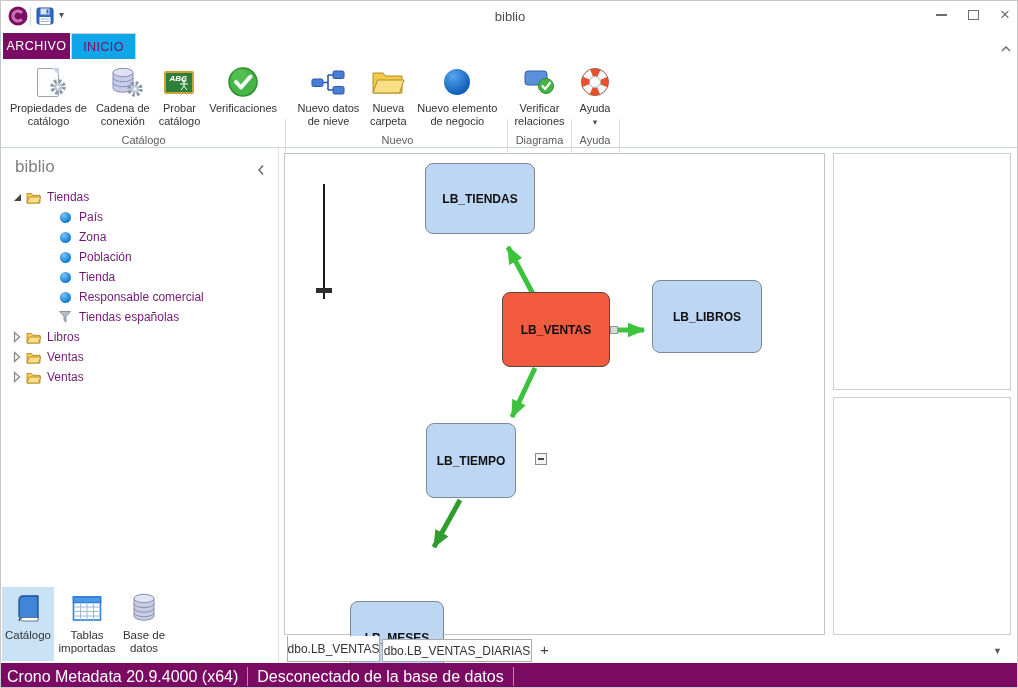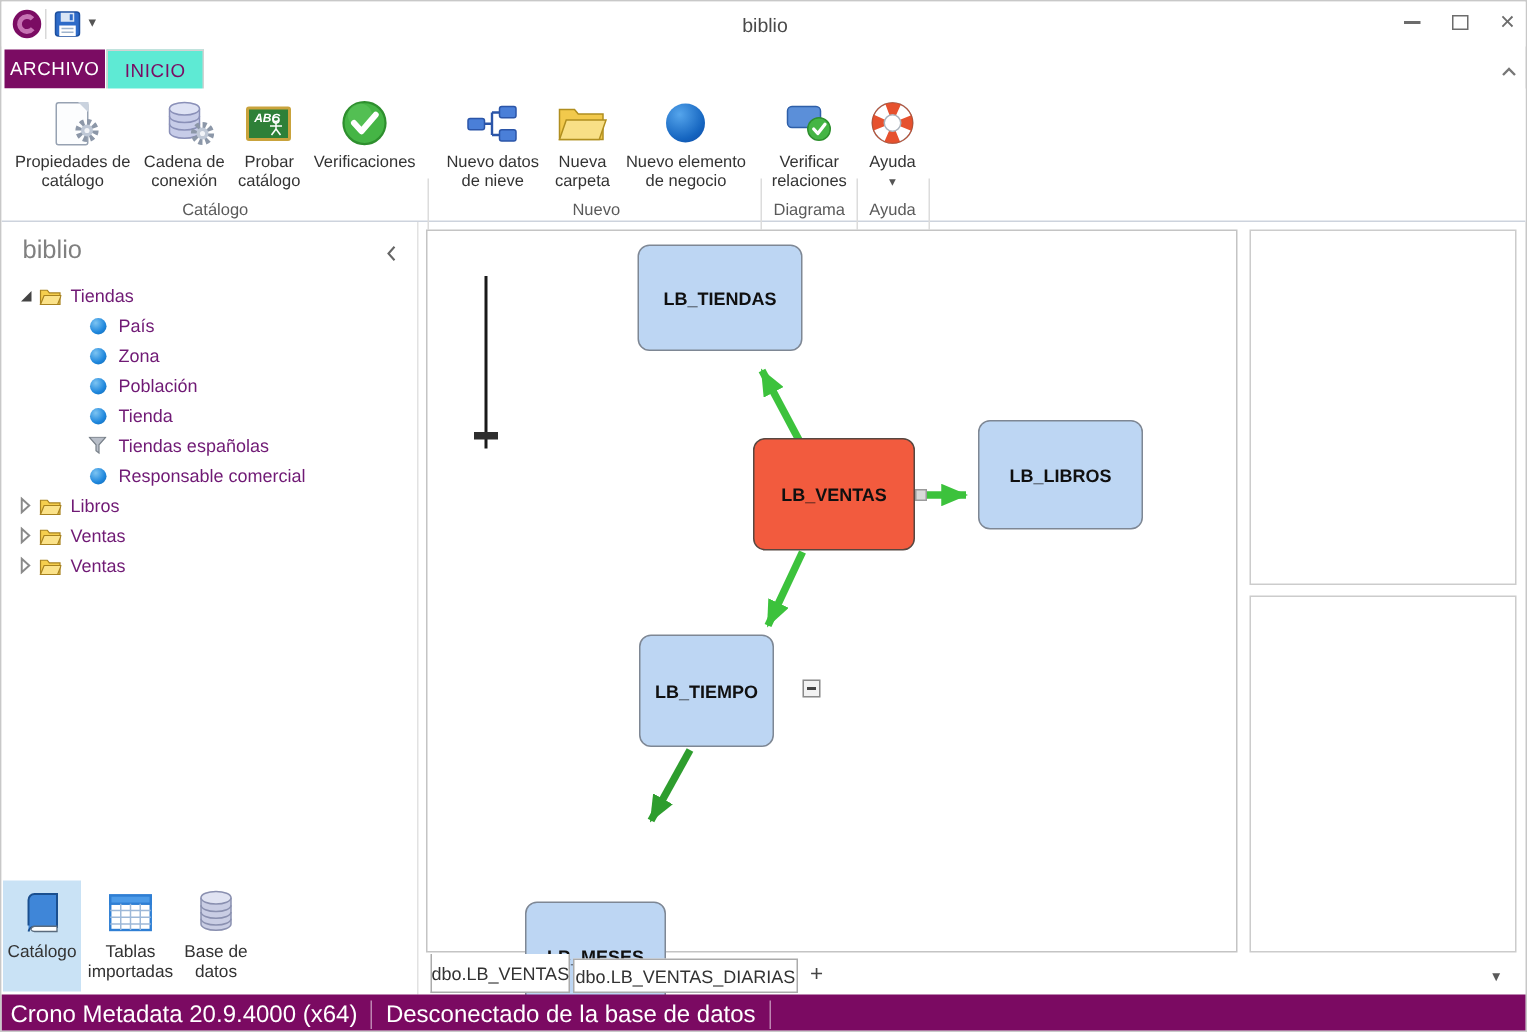--- a/index.html
+++ b/index.html
@@ -16,21 +16,21 @@
   #save-btn { left:35px; top:6px; width:18px; height:18px; }
   #qa-caret { left:58px; top:8px; font-size:10px; color:#555; }
   .wbtn { top:0; width:30px; height:28px; display:flex; align-items:center; justify-content:center; }
   #btn-min { left:925px; } #btn-max { left:957px; } #btn-close { left:989px; font-size:17px; color:#6c6c6c; }
   #btn-min .bar { width:11px; height:2px; background:#6c6c6c; }
   #btn-max .box { width:11px; height:10px; border:1.5px solid #6c6c6c; }
 
   
   #tab-archivo { left:2px; top:32px; width:67px; height:26px; background:#7B0C63; color:#fff;
     display:flex; align-items:center; justify-content:center; font-size:12.5px; letter-spacing:.4px; }
-  #tab-inicio { left:70px; top:32px; width:65px; height:27px; background:#5eead4; color:#7B0C63;
+  #tab-inicio { left:70px; top:32px; width:65px; height:27px; background:#0ea5e9; color:#7B0C63;
     border:1px solid #D2D2D2; border-bottom:none; display:flex; align-items:center; justify-content:center;
     font-size:12.5px; letter-spacing:.4px; }
   #ribbon-collapse { left:999px; top:38px; width:16px; height:14px; }
 
   
   #ribbon { left:0; top:58px; width:1018px; height:89px; background:#fff; border-bottom:1px solid #CDD3DD; }
   .rgroup { position:absolute; top:0; height:88px; }
   #grp-catalogo { left:2px; width:281px; }
   #grp-nuevo { left:288px; width:217px; }
   #grp-diagrama { left:508px; width:61px; }
@@ -337,31 +337,31 @@
         <span>Población</span>
       </div>
       <div class="trow lvl1">
         <span class="ticon">
             <span class="dot"></span>
           </span>
         <span>Tienda</span>
       </div>
       <div class="trow lvl1">
         <span class="ticon">
+            <span class="dot"></span>
+          </span>
+        <span>Responsable comercial</span>
+      </div>
+      <div class="trow lvl1">
+        <span class="ticon">
           <svg width="12" height="12" viewBox="0 0 12 12">
             <polygon points="0.5,0.5 11.5,0.5 7,5.5 7,11 5,9.5 5,5.5" fill="#B8BEC8" stroke="#788089" stroke-width="0.8"></polygon>
           </svg>
           </span>
         <span>Tiendas españolas</span>
-      </div>
-      <div class="trow lvl1">
-        <span class="ticon">
-            <span class="dot"></span>
-          </span>
-        <span>Responsable comercial</span>
       </div>
       <div class="trow lvl0">
         <span class="exp">
           <svg width="8" height="12">
               <polygon points="1.5,1.5 6.5,6 1.5,10.5" fill="none" stroke="#8a8a8a" stroke-width="1.3"></polygon>
             </svg>
           </span>
         <span class="ticon">
           <svg width="15" height="13" viewBox="0 0 15 13">
             <path d="M1 2.5 h4.5 l1.4 1.8 H14 V12 H1 z" fill="#F5CE4E" stroke="#A8821E" stroke-width="0.8"></path>

